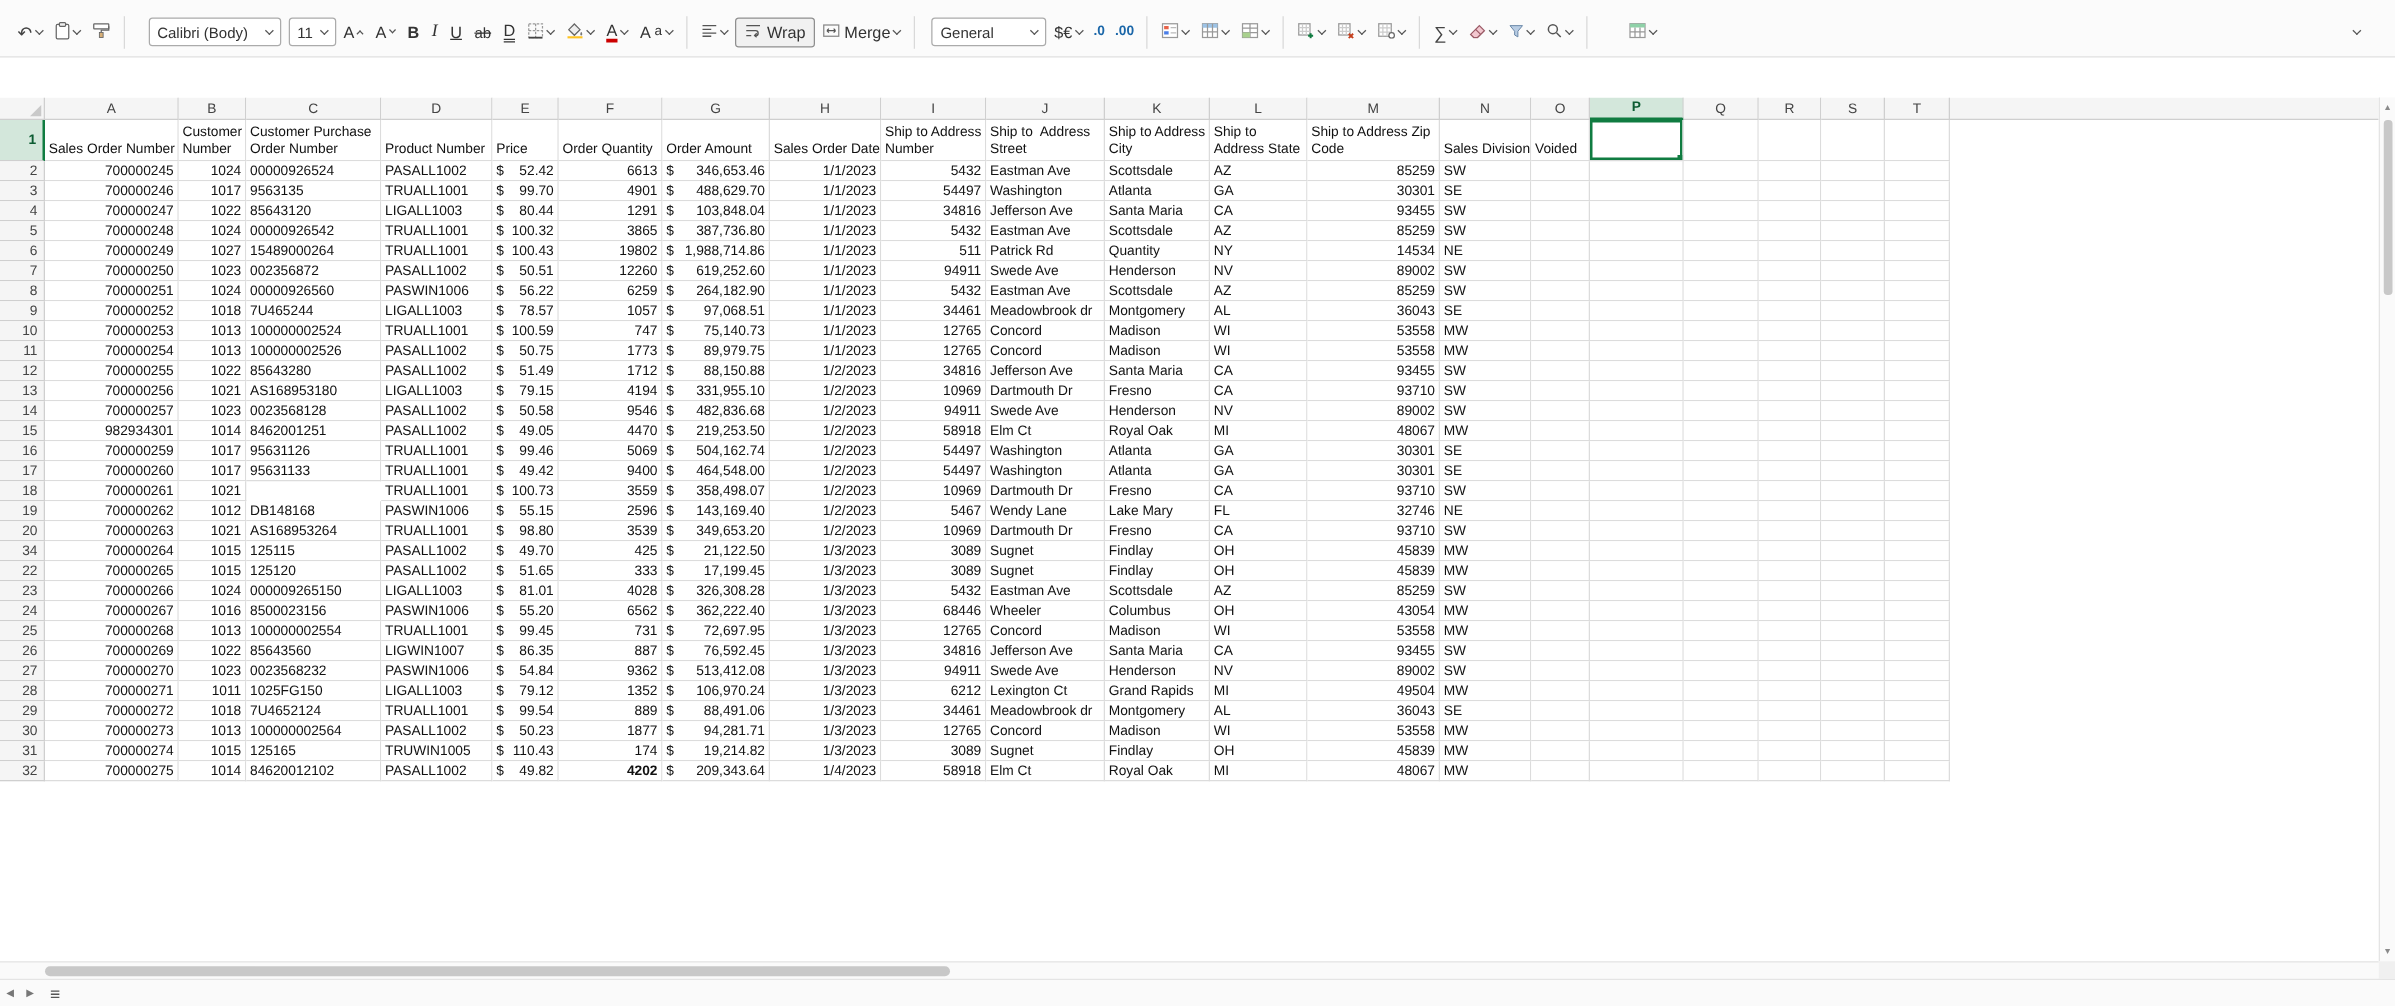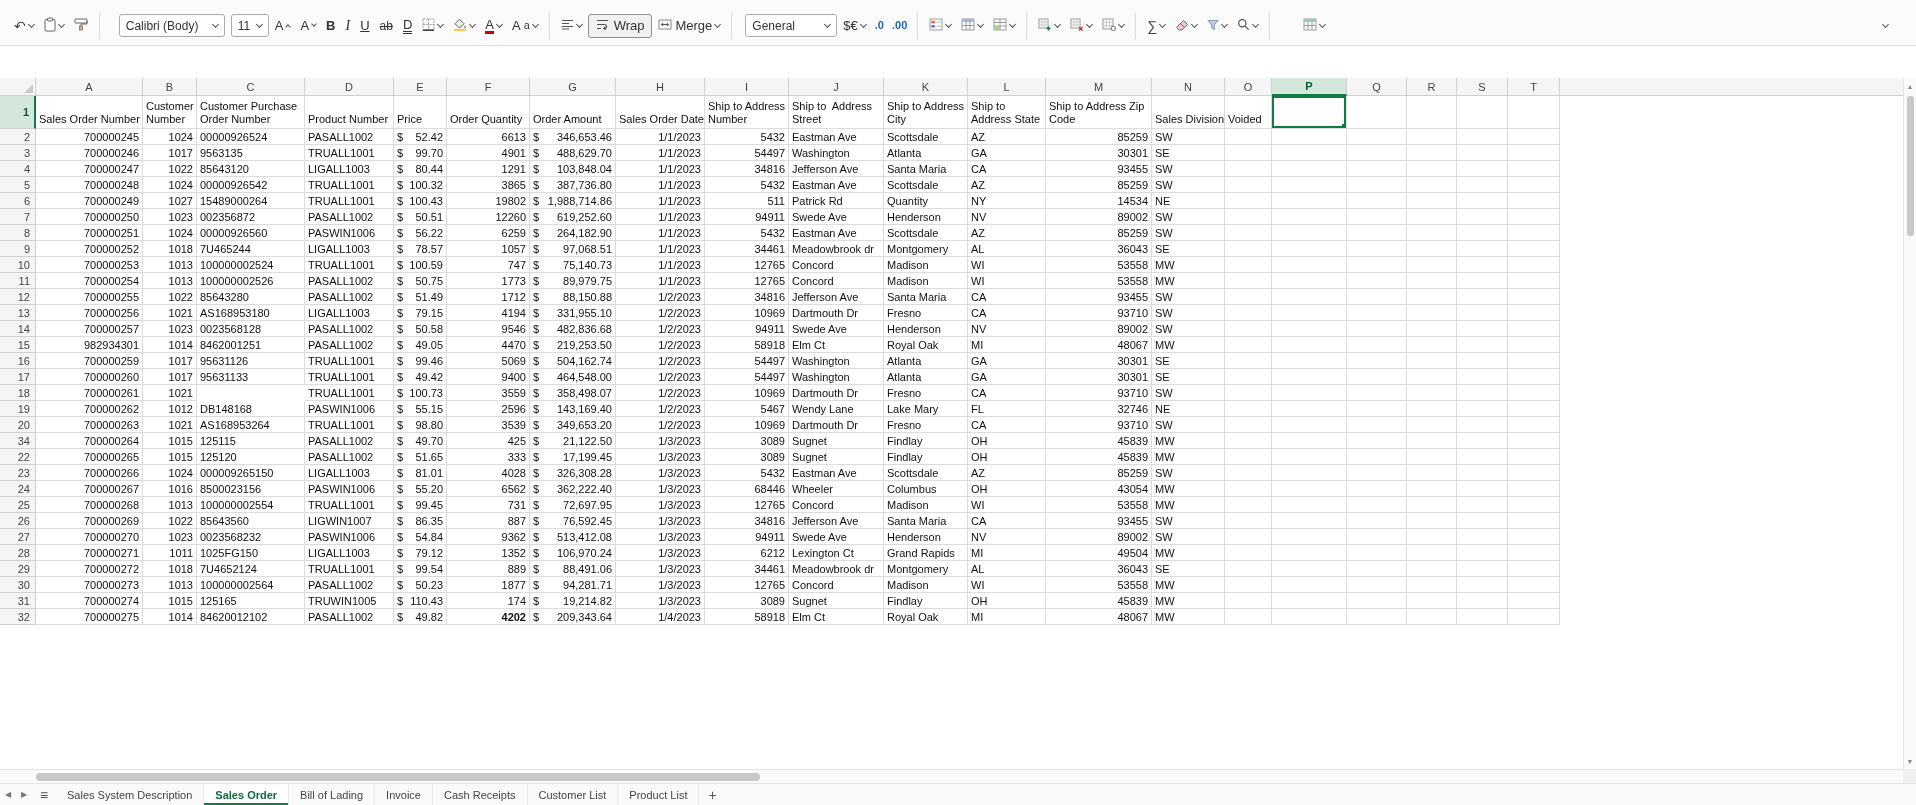--- a/index.html
+++ b/index.html
@@ -1285,25 +1285,15 @@
   </div>
   <div class="hscroll">
     <div class="hthumb"></div>
   </div>
   <div class="scorner"></div>
 
   <div class="tabbar">
     <div class="navarrow">◀</div>
     <div class="navarrow">▶</div>
     <div class="hamb">≡</div>
-    <div id="tabs" style="display:flex;align-items:stretch;">
-        <button class="tab">Sales System Description</button>
-        <button class="tab active">Sales Order</button>
-        <button class="tab">Bill of Lading</button>
-        <button class="tab">Invoice</button>
-        <button class="tab">Cash Receipts</button>
-        <button class="tab">Customer List</button>
-        <button class="tab">Product List</button>
-        <button class="tab addtab">+</button>
-      </div>
   </div>
 
 </div>
 
 </body></html>

